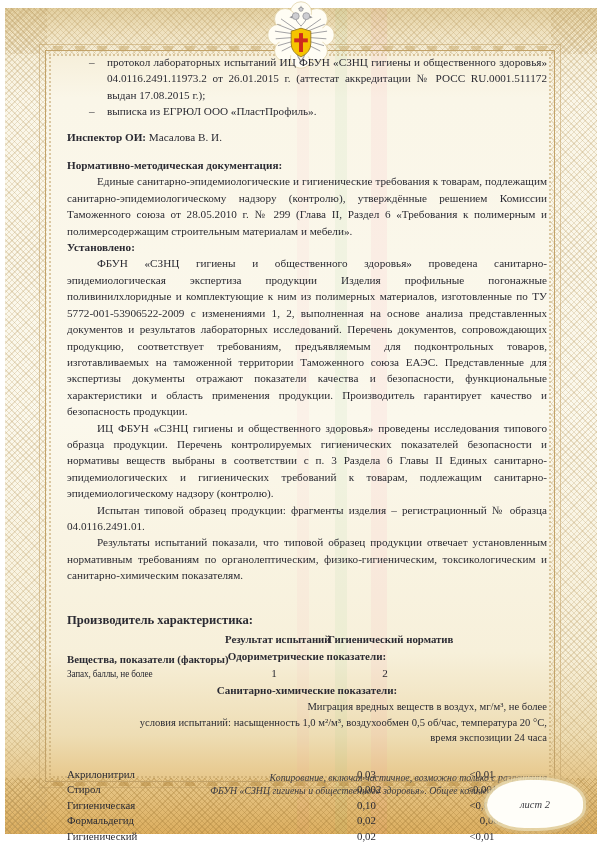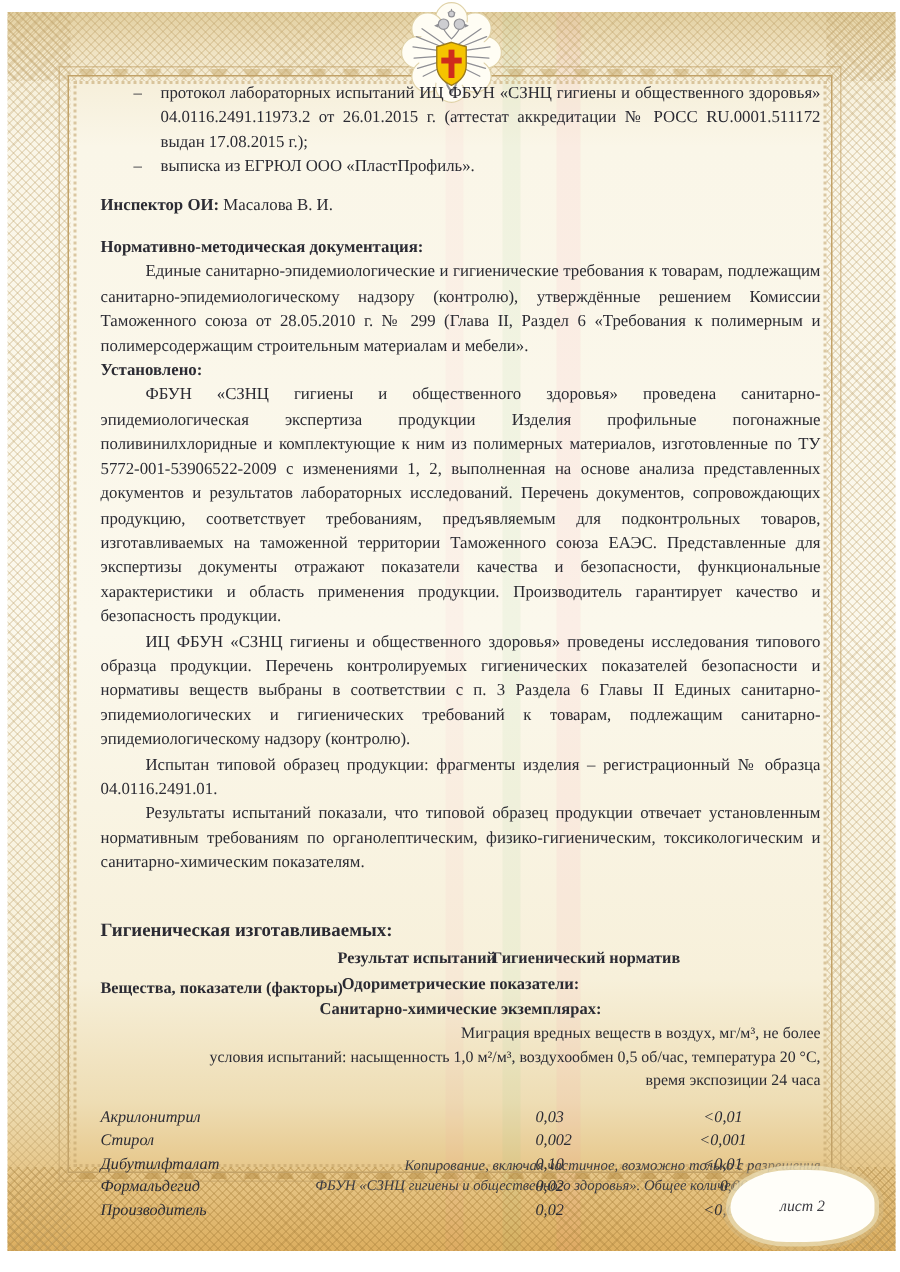--- a/index.html
+++ b/index.html
@@ -59,21 +59,21 @@
   .thead{position:relative;height:17px;font-weight:bold;font-size:10.8px;margin-top:3px;text-align:left;}
   .thead .c1{position:absolute;left:0;margin-top:20px;}
   .thead .c2{position:absolute;left:158px;}
   .thead .c3{position:absolute;left:261px;}
   .sub-head{font-weight:bold;text-align:center;font-size:11px;height:17px;}
   .odor-row{position:relative;height:17px;text-align:left;}
   .odor-name{font-size:9.3px;letter-spacing:-.2px;}
   .odor-result{position:absolute;left:196px;width:22px;text-align:center;}
   .odor-norm{position:absolute;left:306px;width:24px;text-align:center;}
   .note{text-align:right;font-size:10.6px;line-height:15.5px;}
-  .chem-rows{margin-top:8px;font-style:italic;}
+  .chem-rows{margin-top:20px;}
   .chem-row{position:relative;height:15.6px;text-align:left;font-size:10.8px;}
   .chem-result{position:absolute;left:290px;width:62px;}
   .chem-norm{position:absolute;left:382px;width:66px;text-align:center;}
   
   .footer{
     position:absolute;right:50px;bottom:36px;text-align:right;
     font-style:italic;font-size:9.8px;line-height:13.6px;color:#3c3c42;
   }
   .sheet-rosette{
     position:absolute;right:14px;bottom:6px;width:96px;height:48px;background:#fffef9;
@@ -151,60 +151,65 @@
 
     <div class="sec-head">Нормативно-методическая документация:</div>
     <p class="p">Единые санитарно-эпидемиологические и гигиенические требования к товарам, подлежащим санитарно-эпидемиологическому надзору (контролю), утверждённые решением Комиссии Таможенного союза от 28.05.2010 г. № 299 (Глава II, Раздел 6 «Требования к полимерным и полимерсодержащим строительным материалам и мебели».</p>
 
     <div class="sec-head" style="margin-top:0;">Установлено:</div>
     <p class="p">ФБУН «СЗНЦ гигиены и общественного здоровья» проведена санитарно-эпидемиологическая экспертиза продукции Изделия профильные погонажные поливинилхлоридные и комплектующие к ним из полимерных материалов, изготовленные по ТУ 5772-001-53906522-2009 с изменениями 1, 2, выполненная на основе анализа представленных документов и результатов лабораторных исследований. Перечень документов, сопровождающих продукцию, соответствует требованиям, предъявляемым для подконтрольных товаров, изготавливаемых на таможенной территории Таможенного союза ЕАЭС. Представленные для экспертизы документы отражают показатели качества и безопасности, функциональные характеристики и область применения продукции. Производитель гарантирует качество и безопасность продукции.</p>
     <p class="p">ИЦ ФБУН «СЗНЦ гигиены и общественного здоровья» проведены исследования типового образца продукции. Перечень контролируемых гигиенических показателей безопасности и нормативы веществ выбраны в соответствии с п. 3 Раздела 6 Главы II Единых санитарно-эпидемиологических и гигиенических требований к товарам, подлежащим санитарно-эпидемиологическому надзору (контролю).</p>
     <p class="p">Испытан типовой образец продукции: фрагменты изделия – регистрационный № образца 04.0116.2491.01.</p>
     <p class="p">Результаты испытаний показали, что типовой образец продукции отвечает установленным нормативным требованиям по органолептическим, физико-гигиеническим, токсикологическим и санитарно-химическим показателям.</p>
 
-    <div class="hyg-head">Гигиеническая изготавливаемых:</div>
+    <div class="hyg-head">Производитель характеристика:</div>
 
     <div class="thead">
       <span class="c1">Вещества, показатели (факторы)</span>
       <span class="c2">Результат испытаний</span>
       <span class="c3">Гигиенический норматив</span>
     </div>
 
     <div class="sub-head">Одориметрические показатели:</div>
 
-
-    <div class="sub-head">Санитарно-химические экземплярах:</div>
+    <div class="odor-row">
+      <span class="odor-name">Запах, баллы, не более</span>
+      <span class="odor-result">1</span>
+      <span class="odor-norm">2</span>
+    </div>
+
+    <div class="sub-head">Санитарно-химические показатели:</div>
 
     <div class="note">Миграция вредных веществ в воздух, мг/м³, не более</div>
     <div class="note">условия испытаний: насыщенность 1,0 м²/м³, воздухообмен 0,5 об/час, температура 20 °С,</div>
     <div class="note">время экспозиции 24 часа</div>
 
     <div class="chem-rows">
       <div class="chem-row">
         <span>Акрилонитрил</span>
         <span class="chem-result">0,03</span>
         <span class="chem-norm">&lt;0,01</span>
       </div>
       <div class="chem-row">
         <span>Стирол</span>
         <span class="chem-result">0,002</span>
         <span class="chem-norm">&lt;0,001</span>
       </div>
       <div class="chem-row">
-        <span>Дибутилфталат</span>
+        <span>Гигиеническая</span>
         <span class="chem-result">0,10</span>
         <span class="chem-norm">&lt;0,01</span>
       </div>
       <div class="chem-row">
         <span>Формальдегид</span>
         <span class="chem-result">0,02</span>
         <span class="chem-norm" style="left:392px;">0,003</span>
       </div>
       <div class="chem-row">
-        <span>Производитель</span>
+        <span>Гигиенический</span>
         <span class="chem-result">0,02</span>
         <span class="chem-norm">&lt;0,01</span>
       </div>
     </div>
   </div>
 
   <div class="footer">
     <div>Копирование, включая частичное, возможно только с разрешения</div>
     <div>ФБУН «СЗНЦ гигиены и общественного здоровья». Общее количество листов 3</div>
   </div>

